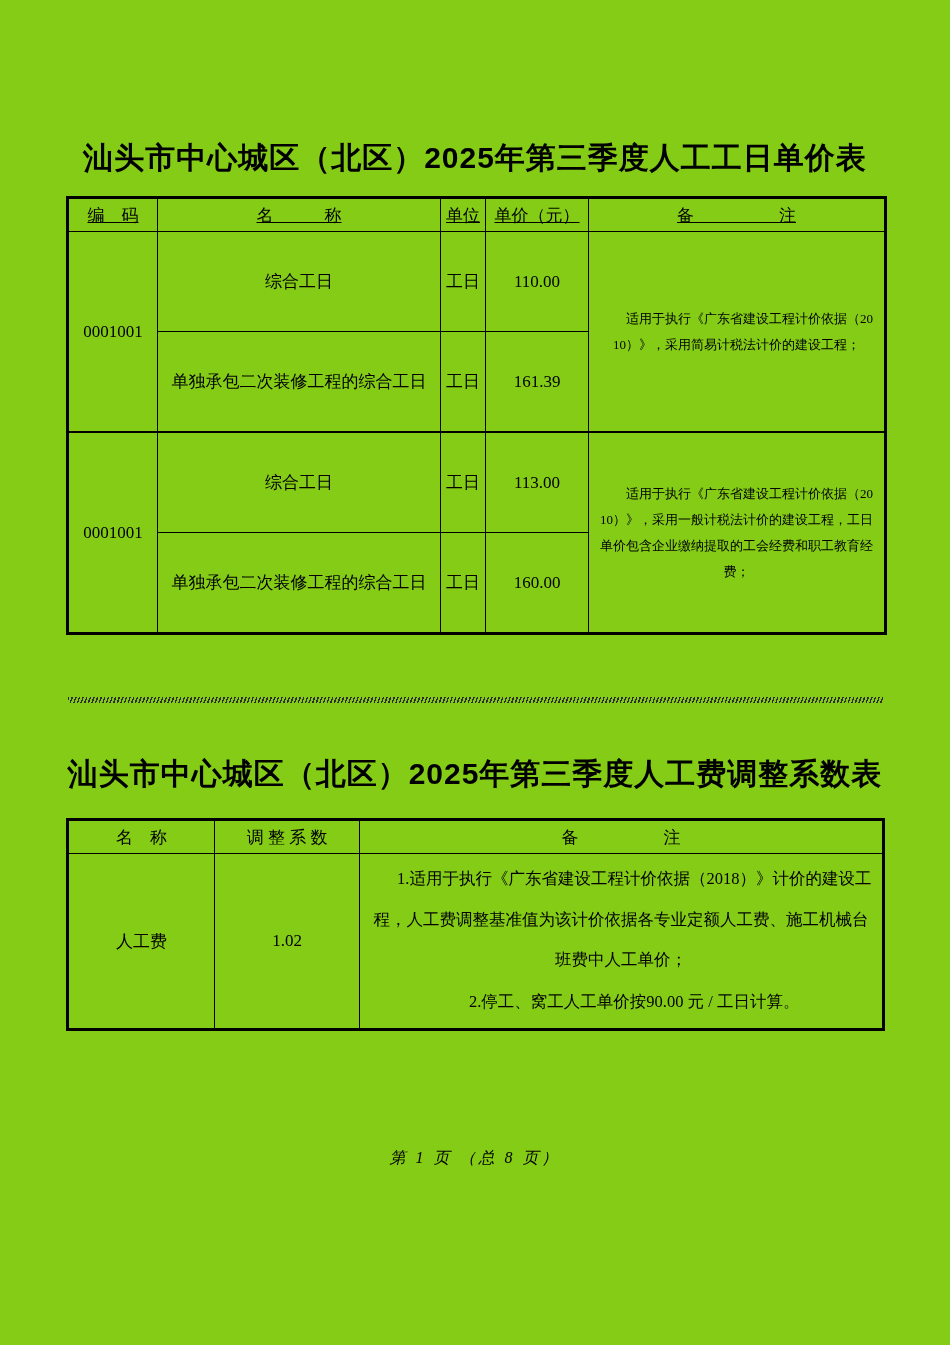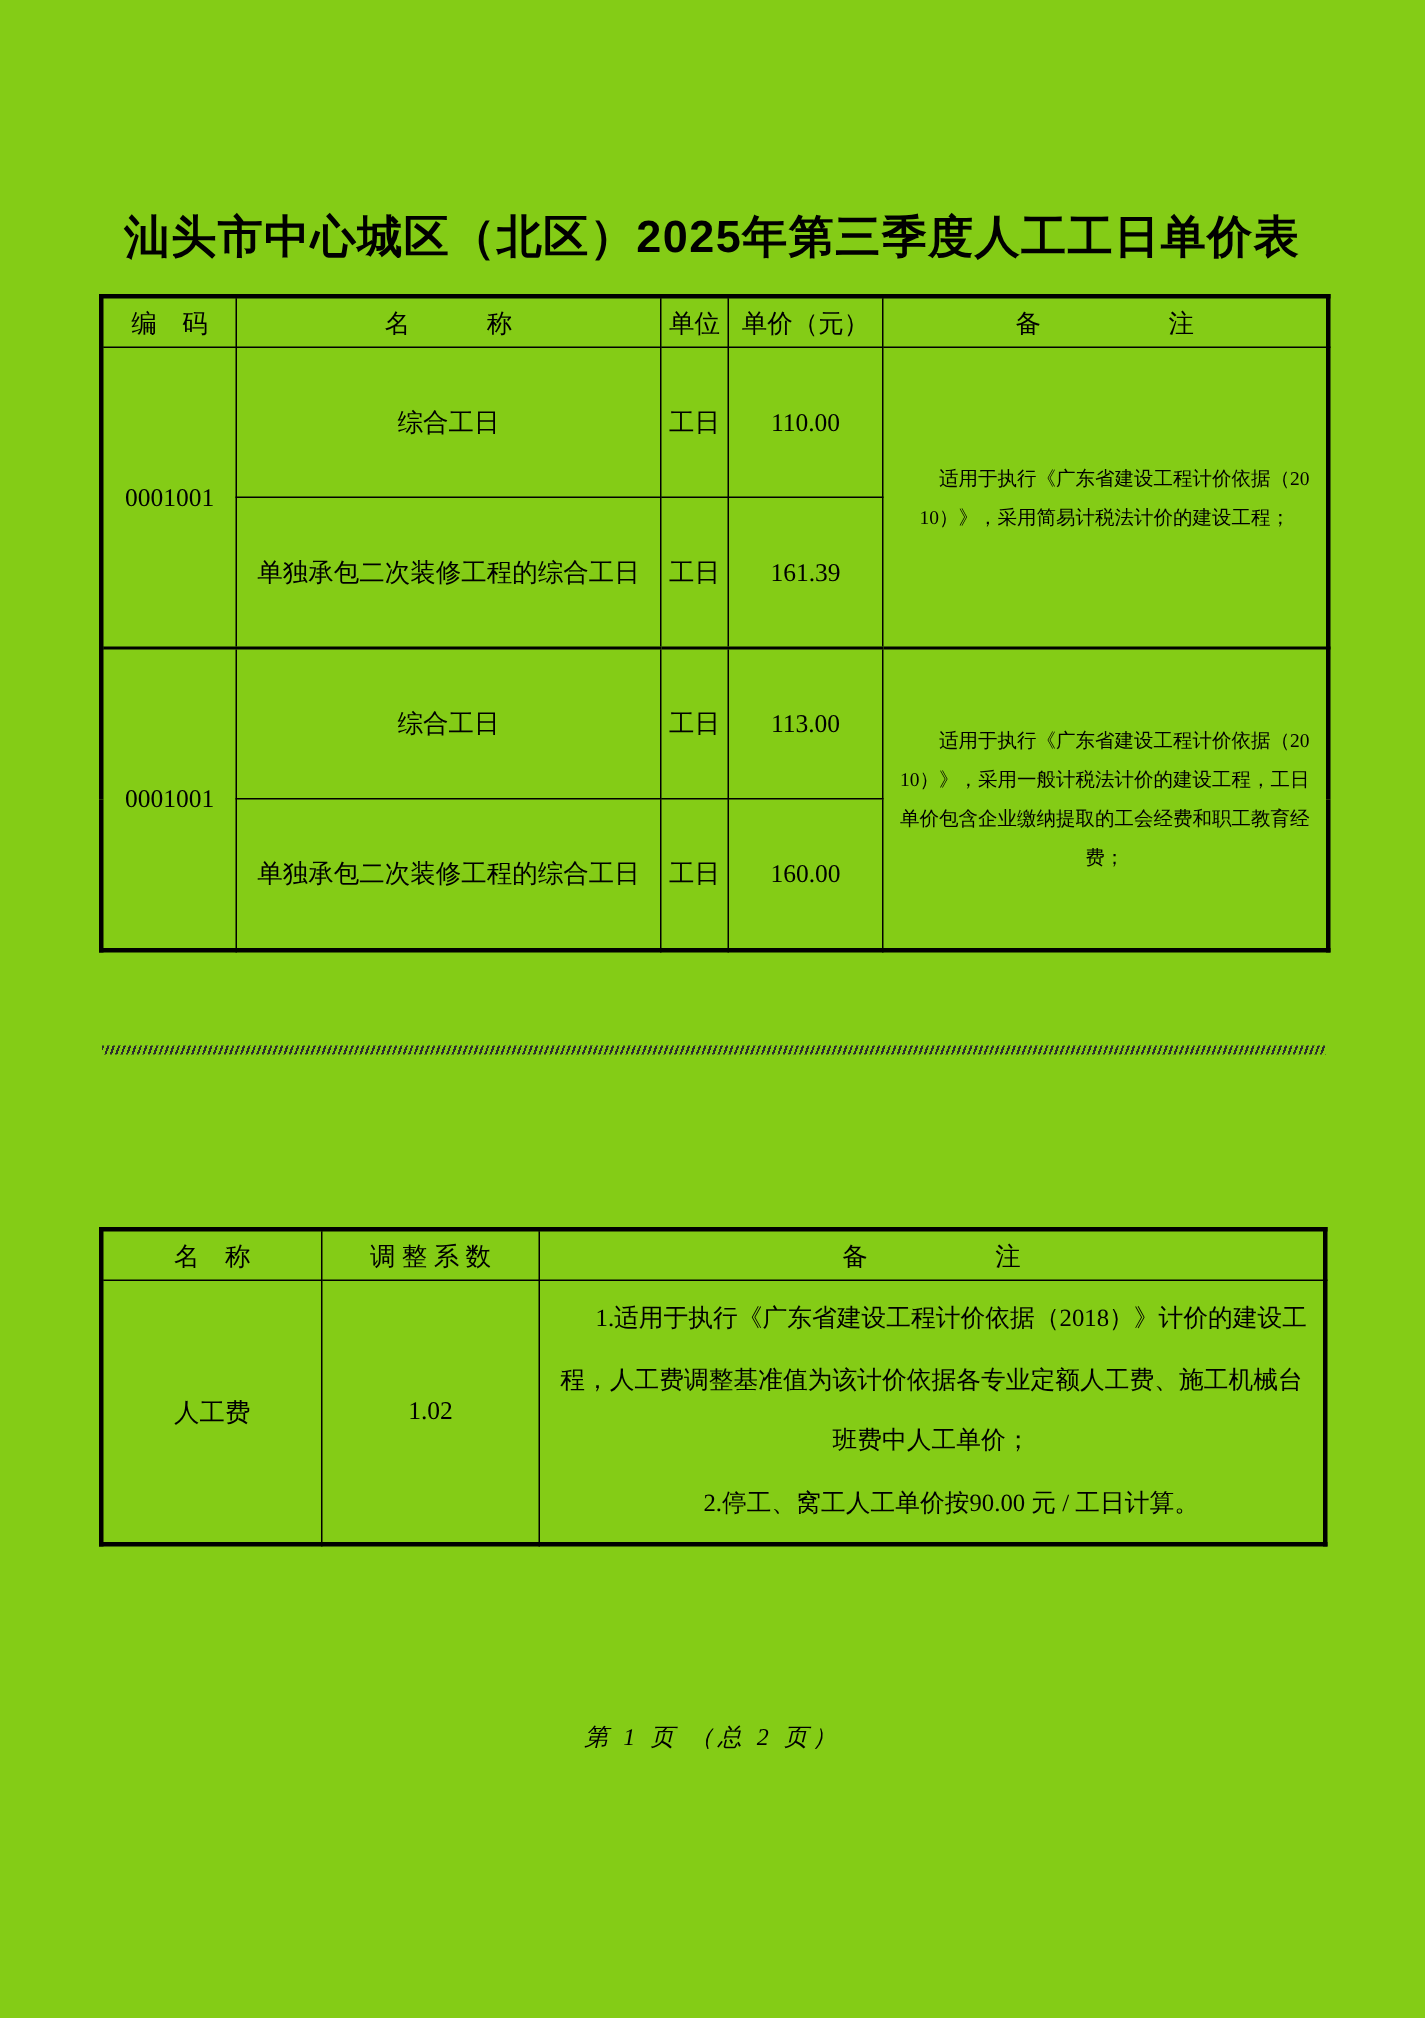--- a/index.html
+++ b/index.html
@@ -41,21 +41,21 @@
   .tbl2 { top: 818px; }
   table.tbl td {
     border: 1px solid #000000;
     vertical-align: middle;
     text-align: center;
     font-size: 17px;
     padding: 0;
     overflow: hidden;
     word-break: break-all;
   }
-  .tbl1 .hrow td { height: 32px; }
+  .tbl1 .hrow td { height: 32px; text-decoration: underline; }
   .tbl1 .drow td { height: 99px; }
   .tbl2 .hrow td { height: 32px; }
   .tbl2 .drow td { height: 174px; }
   tr.sep td { border-top-width: 2px; }
 
   td.note, td.note2 { text-align: left; }
   td.note p {
     margin: 0;
     padding: 0 10px;
     text-indent: 2em;
@@ -139,20 +139,21 @@
       <tr class="drow">
         <td>单独承包二次装修工程的综合工日</td>
         <td>工日</td>
         <td>160.00</td>
       </tr>
     </tbody>
   </table>
 
   <div class="divider"></div>
 
+  <h1 class="title t2">汕头市中心城区（北区）2025年第三季度人工费调整系数表</h1>
 
   <table class="tbl tbl2">
     <colgroup>
       <col style="width:147px">
       <col style="width:145px">
       <col style="width:524px">
     </colgroup>
     <tbody>
       <tr class="hrow">
         <td>名　称</td>
@@ -163,15 +164,15 @@
         <td>人工费</td>
         <td>1.02</td>
         <td class="note2">
           <p>1.适用于执行《广东省建设工程计价依据（2018）》计价的建设工程，人工费调整基准值为该计价依据各专业定额人工费、施工机械台班费中人工单价；</p>
           <p>2.停工、窝工人工单价按90.00 元 / 工日计算。</p>
         </td>
       </tr>
     </tbody>
   </table>
 
-  <div class="footer">第 1 页 （总 2 页）</div>
+  <div class="footer">第 1 页 （总 8 页）</div>
 
 </div>
 
 </body></html>

